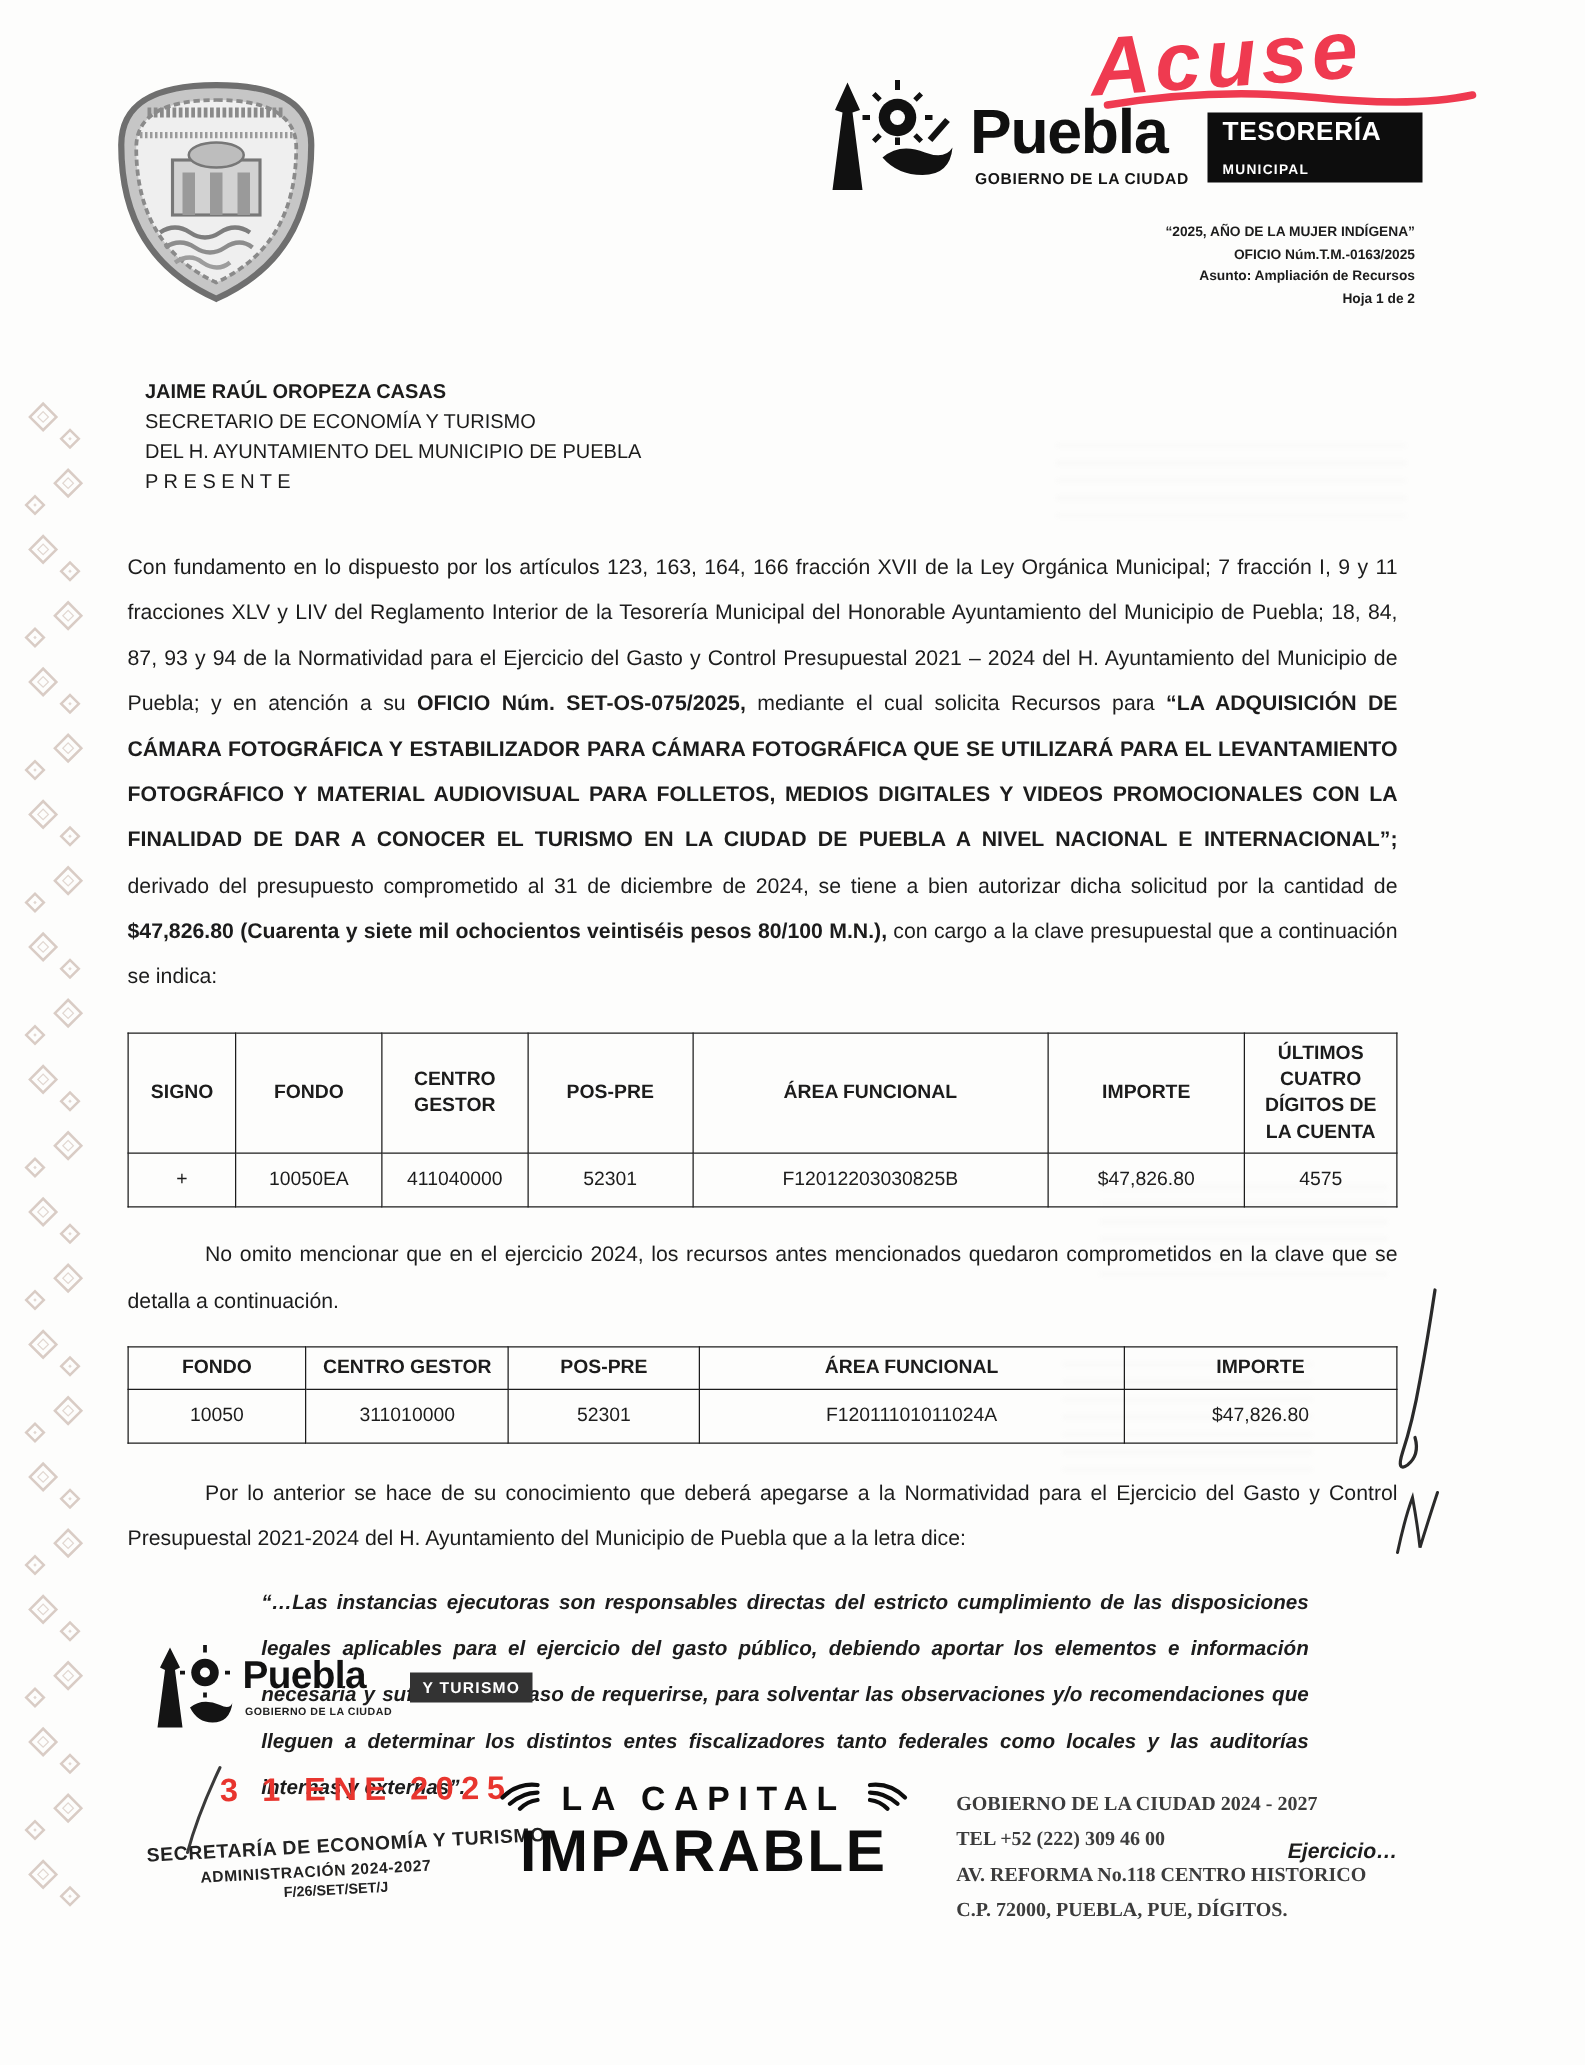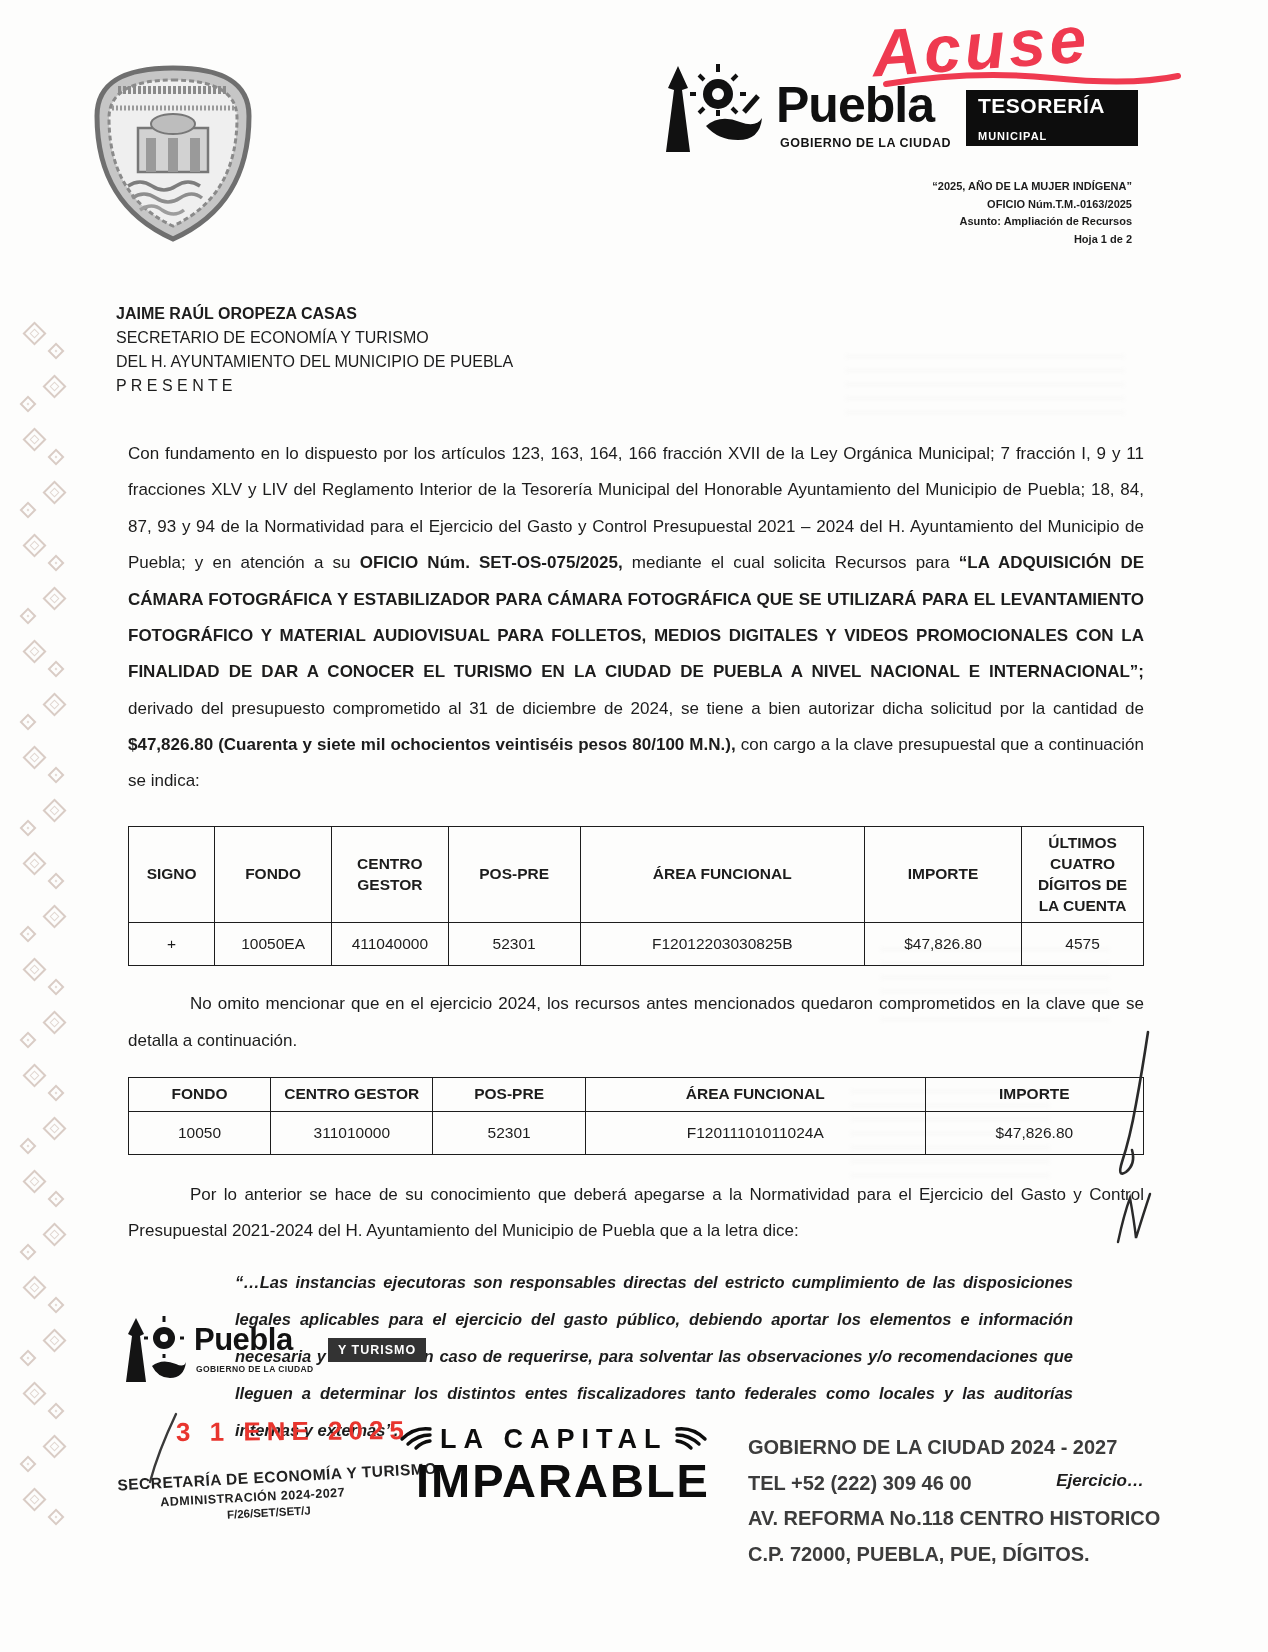--- a/index.html
+++ b/index.html
@@ -40,21 +40,21 @@
   .acuse-text{font-size:66px;font-weight:600;font-style:italic;transform:rotate(-4deg);letter-spacing:4px;display:inline-block;}
 
   
   .meta{position:absolute;right:136px;top:178px;text-align:right;font-size:11px;font-weight:700;line-height:1.6;}
 
   
   .addressee{position:absolute;left:116px;top:302px;font-size:16px;line-height:1.5;}
   .addressee .name{font-weight:700;}
 
   
-  .doc-flow{position:absolute;left:128px;top:436px;width:1016px;}
+  .doc-flow{position:absolute;left:102px;top:436px;width:1016px;}
   .para{font-size:17px;line-height:2.14;text-align:justify;margin:0;}
   .indent{text-indent:62px;}
   table{border-collapse:collapse;width:100%;table-layout:fixed;font-size:15.5px;}
   th,td{border:1.6px solid #1d1d1d;text-align:center;vertical-align:middle;padding:6px 6px;}
   th{font-weight:700;line-height:1.35;}
   td{height:30px;}
   .t1{margin:26px 0 20px 0;}
   .t2{margin:18px 0 22px 0;}
   .t1 col:nth-child(1){width:8.5%;}  .t1 col:nth-child(2){width:11.5%;}
   .t1 col:nth-child(3){width:11.5%;} .t1 col:nth-child(4){width:13%;}
@@ -74,24 +74,24 @@
   .stamp-tag{position:absolute;left:80px;top:56px;font-size:8.5px;font-weight:700;letter-spacing:.4px;color:#222;}
   .stamp-badge{position:absolute;left:212px;top:30px;background:#333;color:#fff;font-size:12.5px;font-weight:700;
                padding:5px 10px;letter-spacing:1px;}
   .stamp-date{position:absolute;left:176px;top:1416px;font-size:26px;font-weight:700;letter-spacing:6px;
               color:#e8352e;transform:rotate(-.5deg);}
   .receiver{position:absolute;left:118px;top:1468px;transform:rotate(-3deg);color:#222;}
   .receiver .r1{font-size:15.5px;font-weight:700;letter-spacing:.5px;}
   .receiver .r2{font-size:12.5px;font-weight:700;margin:3px 0 0 42px;letter-spacing:.5px;}
   .receiver .r3{font-size:11.5px;font-weight:600;margin:3px 0 0 108px;}
   .capital{position:absolute;left:398px;top:1424px;width:330px;text-align:center;color:#0d0d0d;}
-  .capital .row1{display:flex;align-items:center;justify-content:flex-start;gap:8px;}
+  .capital .row1{display:flex;align-items:center;justify-content:space-between;gap:8px;}
   .capital .c1{font-size:27px;font-weight:800;letter-spacing:7px;}
   .capital .c2{font-size:47px;font-weight:900;letter-spacing:2px;margin-top:-2px;}
-  .address{position:absolute;left:748px;top:1430px;font-size:20px;font-weight:600;color:#3c3c3c;line-height:1.78;}
+  .address{position:absolute;left:765px;top:1430px;font-size:16px;font-weight:600;color:#3c3c3c;line-height:1.78;font-family:Liberation Serif, serif;}
 
   .marks{position:absolute;left:0;top:0;width:1268px;height:1652px;pointer-events:none;}
 </style>
 </head>
 <body>
 
 <div class="page">
 
   <div id="orn-col">
       <div class="orn-row">

